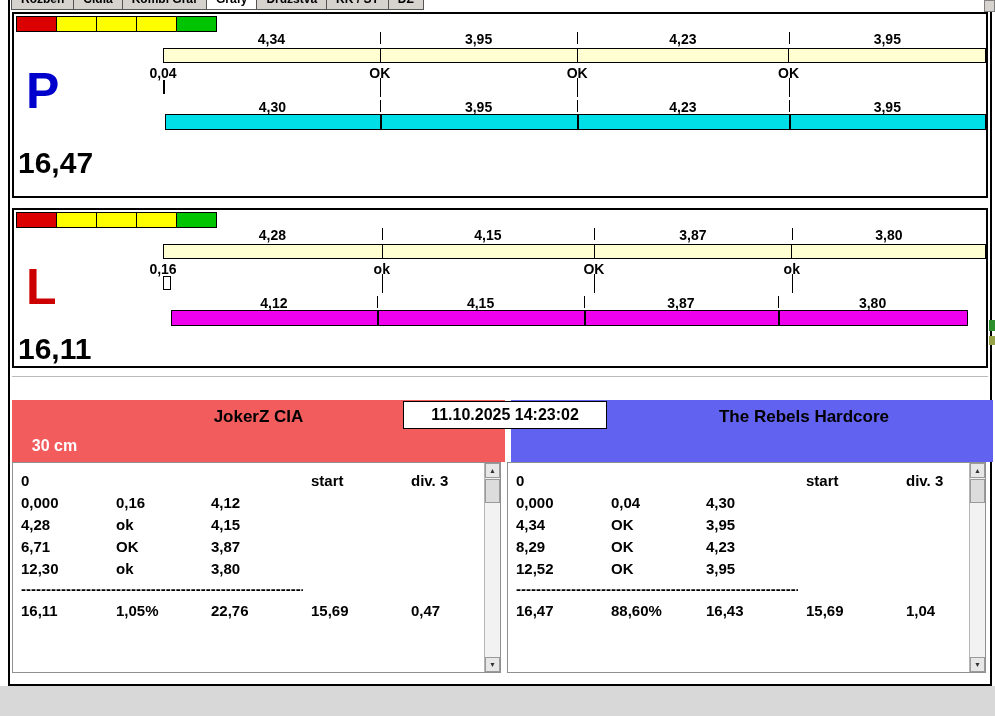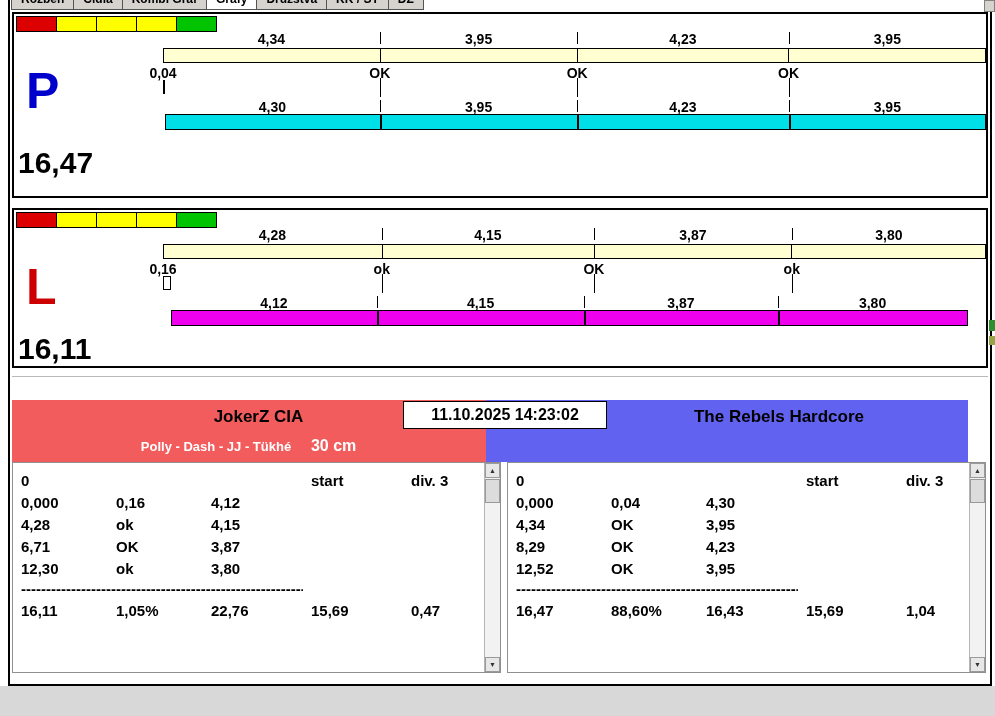--- a/index.html
+++ b/index.html
@@ -46,23 +46,23 @@
   .ybar-tick{position:absolute;top:0;bottom:0;width:1px;background:#000;}
   .tall-tick{position:absolute;top:0;height:100%;width:1px;background:#000;}
   .start-line{position:absolute;top:2px;width:2px;height:14px;background:#000;}
   .start-box{position:absolute;top:2px;width:8px;height:14px;border:1px solid #000;background:#fff;}
   .cbar{position:absolute;top:0;height:100%;border:1px solid #000;}
   .cbar-div{position:absolute;top:0;height:100%;width:2px;background:#000;}
 
   .mid-divider{position:absolute;left:2px;right:2px;top:376px;border-top:1px solid #b9b9b9;}
 
   
-  .team-header{position:absolute;top:400px;height:62px;display:flex;flex-direction:column;align-items:center;}
+  .team-header{position:absolute;top:400px;height:62px;display:flex;flex-direction:column;}
   .th-left{left:2px;width:493px;}
-  .th-right{left:476px;width:482px;}
+  .th-right{left:501px;width:482px;}
   .team-title{height:30px;line-height:33px;text-align:center;font-size:17px;font-weight:bold;color:#000;}
   .th-right .team-title{padding-left:104px;}
   .team-sub-row{flex:1;display:flex;align-items:center;}
   .team-members{flex:1;text-align:center;color:#fff;font-weight:bold;font-size:13px;white-space:nowrap;}
   .team-height{width:85px;text-align:center;color:#fff;font-weight:bold;font-size:16px;white-space:nowrap;}
 
   .datetime-box{position:absolute;left:393px;top:401px;width:204px;height:28px;background:#fff;
       border:1px solid #000;z-index:3;display:flex;align-items:center;justify-content:center;
       font-size:16px;font-weight:bold;}
 
@@ -229,21 +229,20 @@
         </div>
     </div>
     <div class="lane-total">16,11</div>
   </div>
 
   <div class="mid-divider"></div>
 
   <div class="team-header th-left" style="background: rgb(242, 92, 92);">
     <div class="team-title">JokerZ CIA</div>
     <div class="team-sub-row">
-      <div class="team-members">Polly - Dash - JJ - Tükhé</div>
       <div class="team-height">30 cm</div>
     </div>
   </div>
   <div class="team-header th-right" style="background: rgb(98, 98, 240);">
     <div class="team-title">The Rebels Hardcore</div>
   </div>
 
   <div class="datetime-box">11.10.2025 14:23:02</div>
 
   <div class="tablewrap twl">

